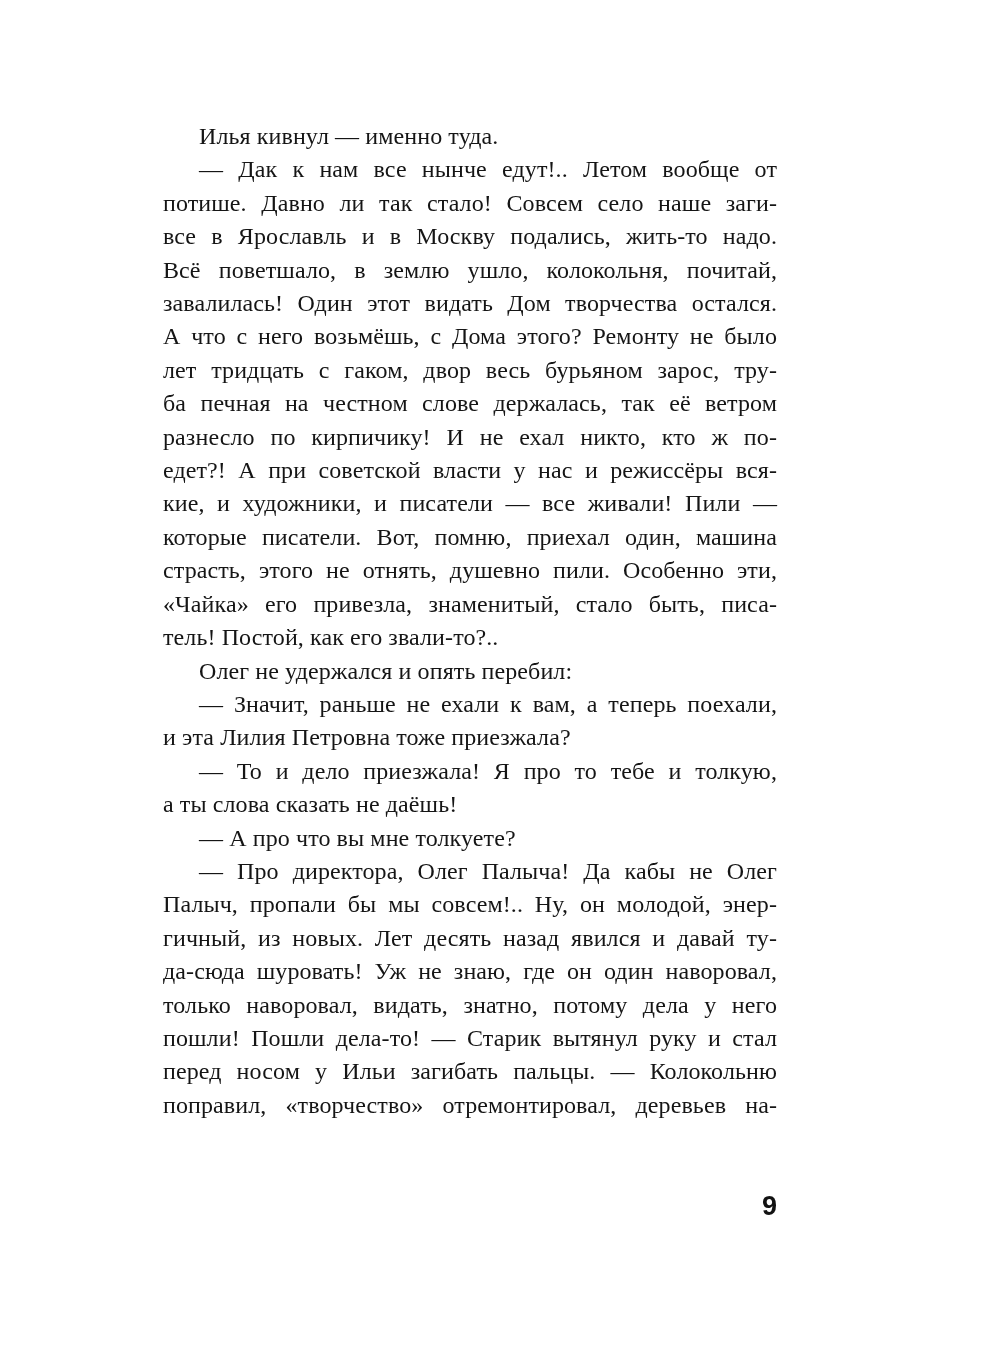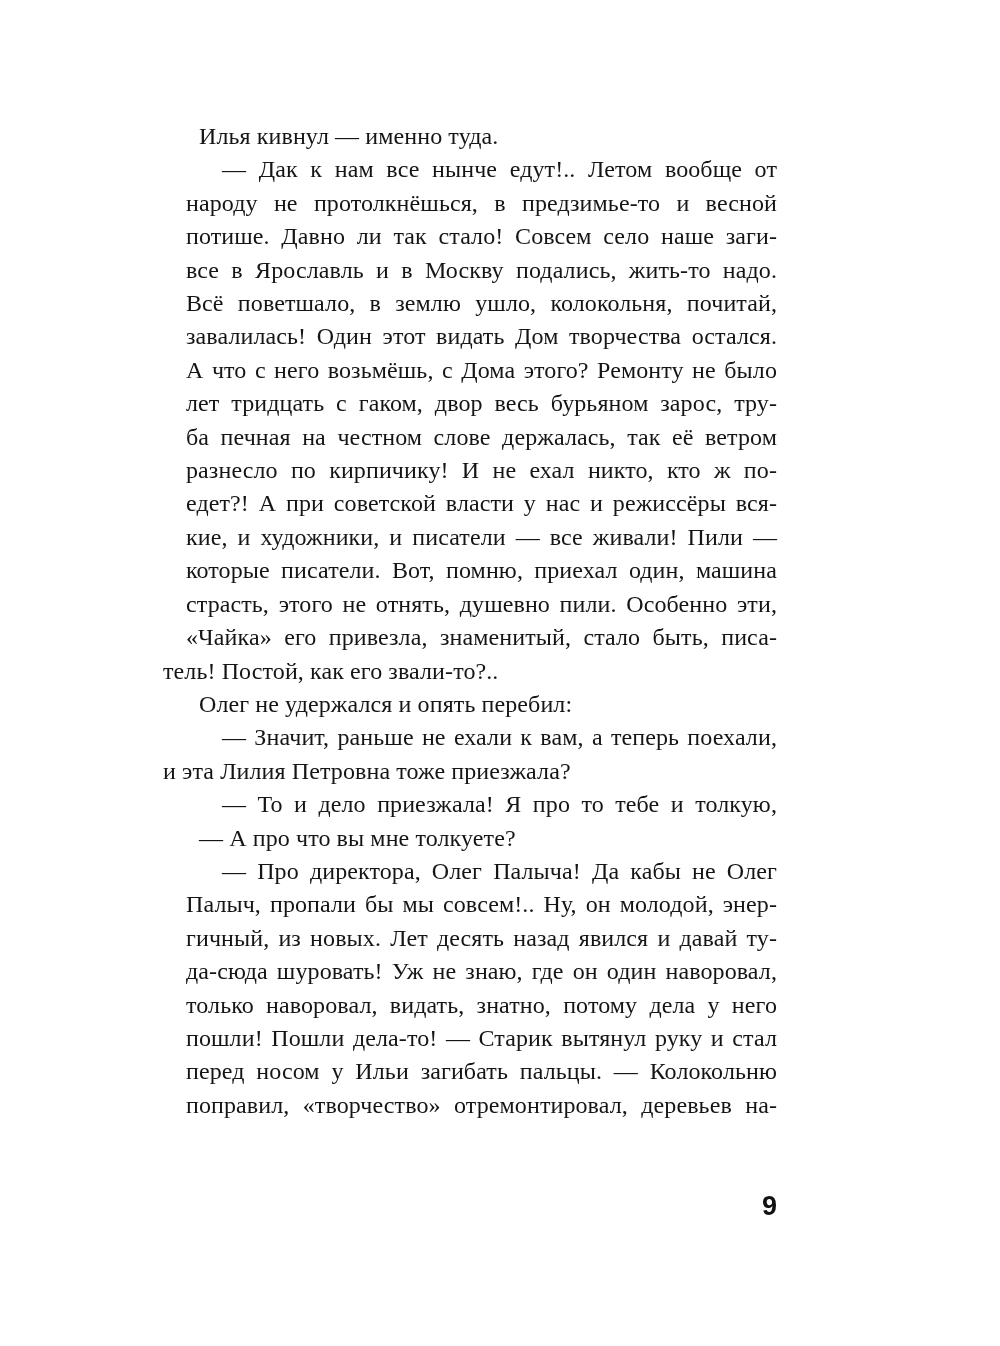--- a/index.html
+++ b/index.html
@@ -29,21 +29,20 @@
     margin: 0;
     padding: 0;
   }
   .line {
     text-align: left;
     white-space: normal;
   }
   .line.just {
     text-align: justify;
     text-align-last: justify;
-    margin-left: 23px;
   }
   .line.indent {
     text-indent: 36px;
   }
   .page-number {
     position: absolute;
     left: 163px;
     top: 1191px;
     width: 614px;
     text-align: right;
@@ -56,21 +55,20 @@
 </head>
 <body>
 
 <div class="book-page">
   <div class="text-block">
       <div class="paragraph">
         <div class="line indent">Илья кивнул — именно туда.</div>
       </div>
       <div class="paragraph">
         <div class="line indent just">— Дак к нам все нынче едут!.. Летом вообще от</div>
-        <div class="line just">народу не протолкнёшься, в предзимье-то и весной</div>
         <div class="line just">потише. Давно ли так стало! Совсем село наше заги-</div>
         <div class="line just">все в Ярославль и в Москву подались, жить-то надо.</div>
         <div class="line just">Всё поветшало, в землю ушло, колокольня, почитай,</div>
         <div class="line just">завалилась! Один этот видать Дом творчества остался.</div>
         <div class="line just">А что с него возьмёшь, с Дома этого? Ремонту не было</div>
         <div class="line just">лет тридцать с гаком, двор весь бурьяном зарос, тру-</div>
         <div class="line just">ба печная на честном слове держалась, так её ветром</div>
         <div class="line just">разнесло по кирпичику! И не ехал никто, кто ж по-</div>
         <div class="line just">едет?! А при советской власти у нас и режиссёры вся-</div>
         <div class="line just">кие, и художники, и писатели — все живали! Пили —</div>
@@ -81,20 +79,21 @@
       </div>
       <div class="paragraph">
         <div class="line indent">Олег не удержался и опять перебил:</div>
       </div>
       <div class="paragraph">
         <div class="line indent just">— Значит, раньше не ехали к вам, а теперь поехали,</div>
         <div class="line">и эта Лилия Петровна тоже приезжала?</div>
       </div>
       <div class="paragraph">
         <div class="line indent just">— То и дело приезжала! Я про то тебе и толкую,</div>
+        <div class="line">а ты слова сказать не даёшь!</div>
       </div>
       <div class="paragraph">
         <div class="line indent">— А про что вы мне толкуете?</div>
       </div>
       <div class="paragraph">
         <div class="line indent just">— Про директора, Олег Палыча! Да кабы не Олег</div>
         <div class="line just">Палыч, пропали бы мы совсем!.. Ну, он молодой, энер-</div>
         <div class="line just">гичный, из новых. Лет десять назад явился и давай ту-</div>
         <div class="line just">да-сюда шуровать! Уж не знаю, где он один наворовал,</div>
         <div class="line just">только наворовал, видать, знатно, потому дела у него</div>

